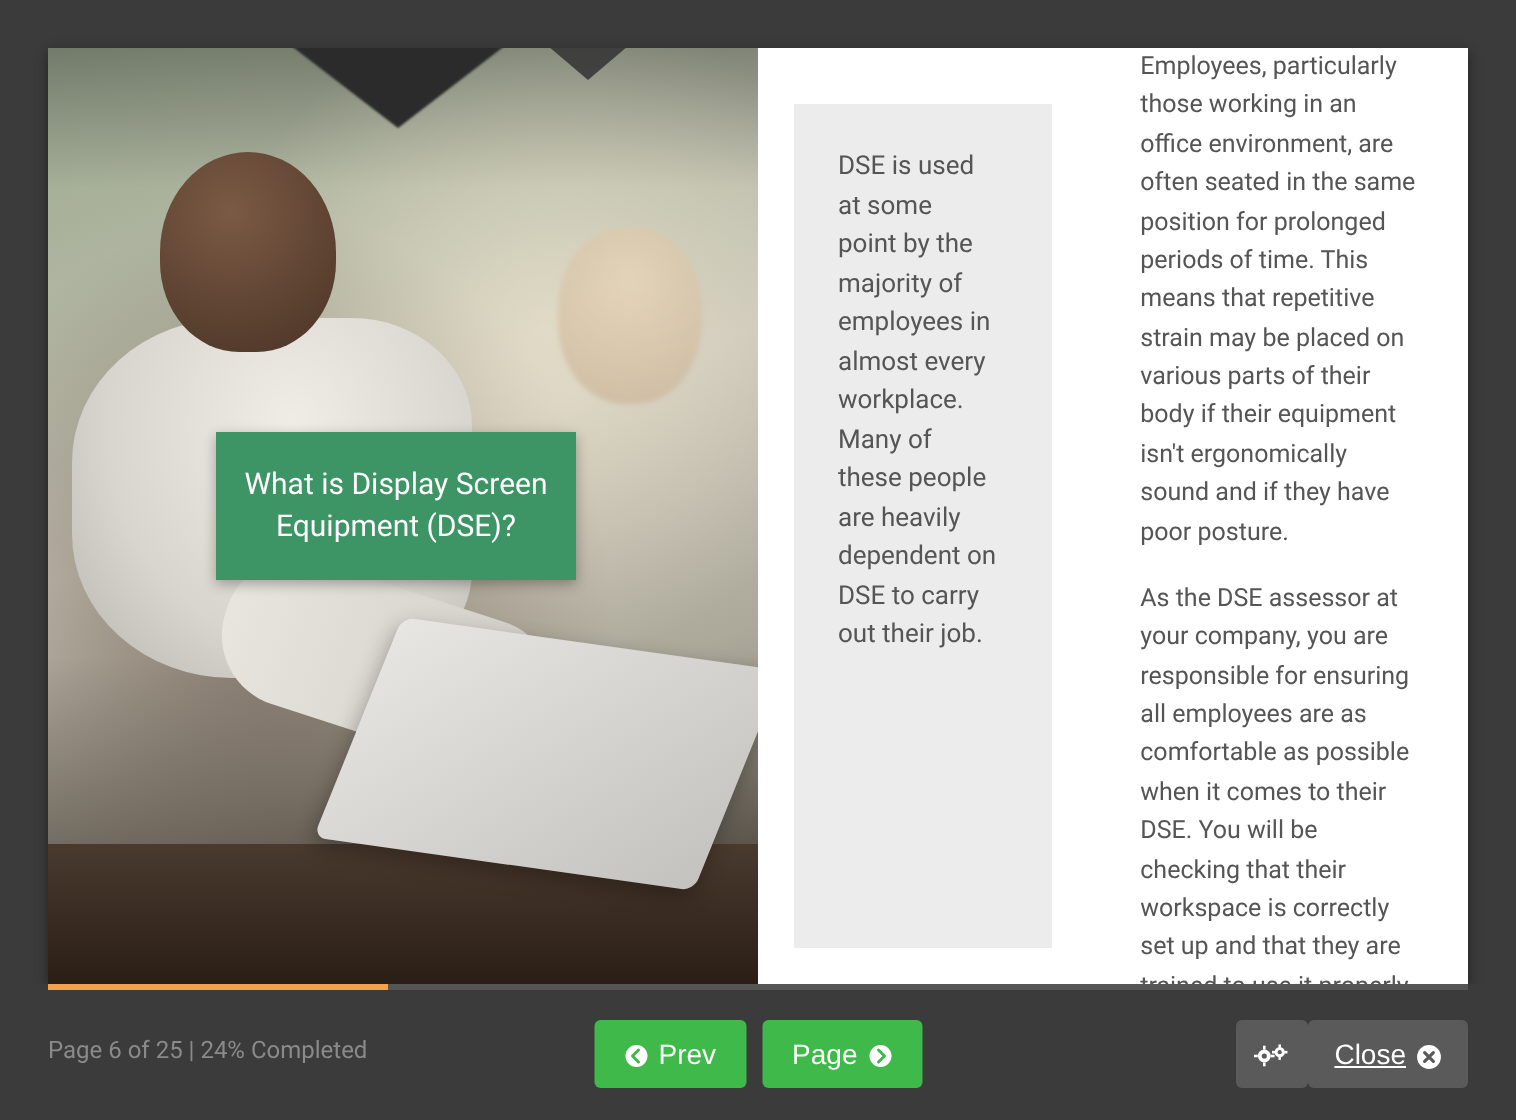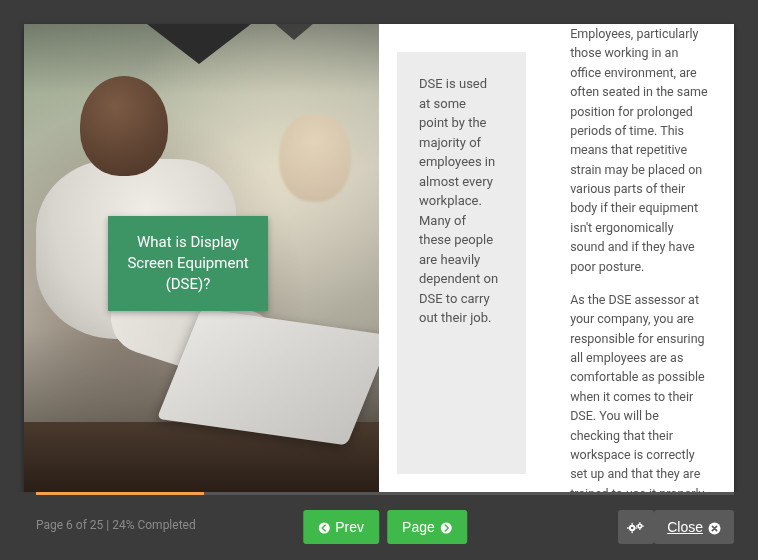--- a/index.html
+++ b/index.html
@@ -103,21 +103,21 @@
     width: 72px; height: 88px;
     background: radial-gradient(circle at 50% 30%, #e8d4b8, #c8b498);
     border-radius: 46%;
     opacity: 0.75;
     filter: blur(1.2px);
   }
   .title-box {
     position: absolute;
     top: 192px;
     left: 84px;
-    width: 160px;
+    width: 180px;
     background: #3d9464;
     color: #fff;
     text-align: center;
     padding: 16px 14px;
     font-size: 15px;
     line-height: 1.4;
     box-shadow: 0 2px 6px rgba(0,0,0,0.3);
   }
   .right-panel {
     width: 50%;
@@ -135,21 +135,21 @@
   }
   .body-text {
     color: #555;
     padding: 0 26px 0 18px;
     font-size: 12.5px;
     line-height: 1.55;
   }
   .body-text p { margin-bottom: 14px; }
   .bottombar {
     position: absolute;
-    left: 12px; right: 0; bottom: 0;
+    left: 0; right: 0; bottom: 0;
     height: 68px;
     background: #3b3b3b;
   }
   .progress-track {
     position: absolute;
     top: 0; left: 24px; right: 24px;
     height: 3px;
     background: #555;
   }
   .progress-fill {

